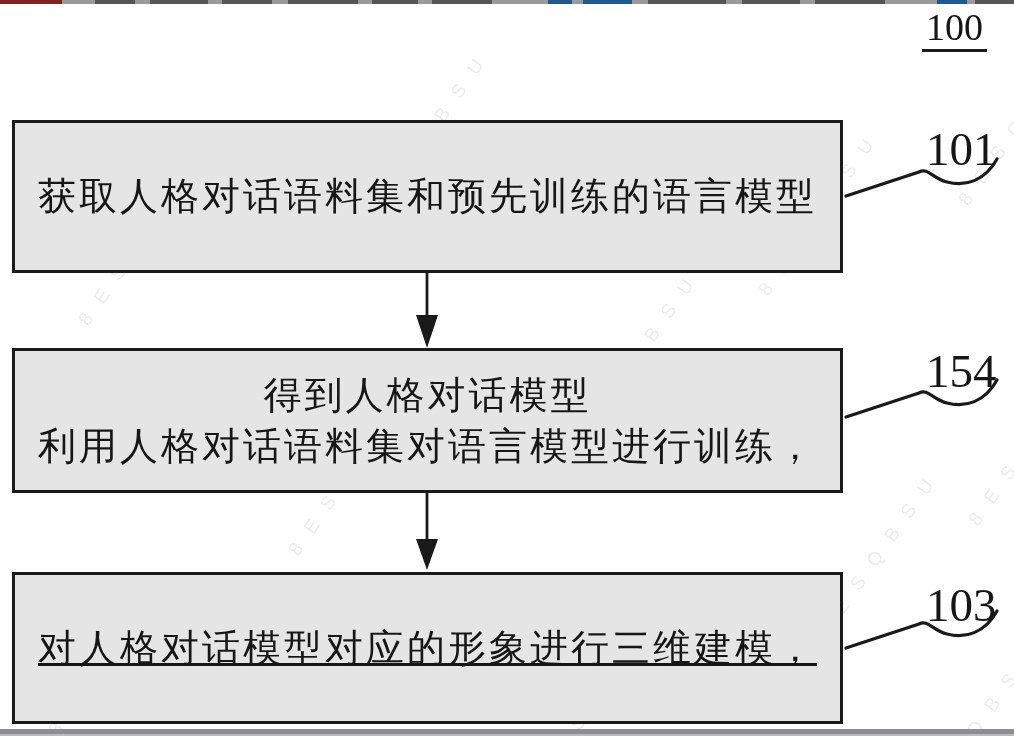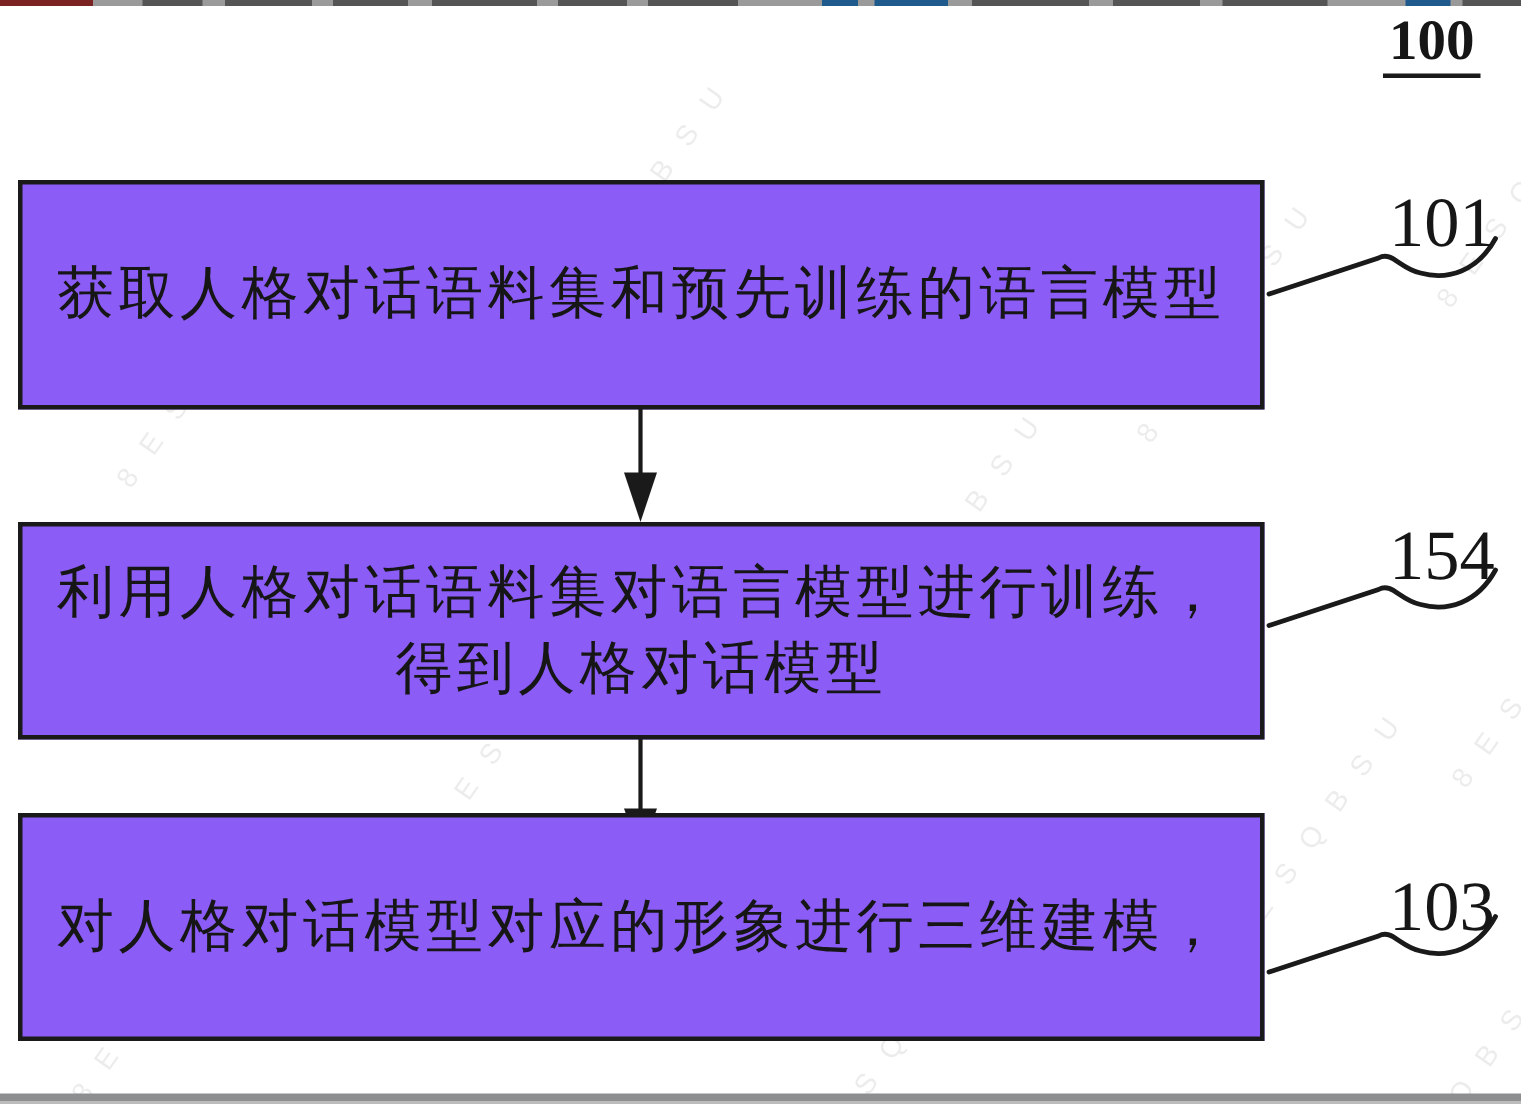--- a/index.html
+++ b/index.html
@@ -23,35 +23,34 @@
   
   .bottom-bar{position:absolute;left:0;top:729px;width:1014px;height:5px;background:var(--c-bottom-bar-gray,#8d8e90);}
   .bottom-bar-lite{position:absolute;left:0;top:734px;width:1014px;height:2px;background:#bcbcbc;}
 
   
   .fig-number{
     position:absolute;left:922px;top:8px;
     font-size:38px;line-height:1.0;
     padding:0 4px 3px 4px;
     border-bottom:3px solid var(--c-line,#1a1a1a);
-    font-weight:bold;
   }
 
   
   .flow-box{
     position:absolute;left:12px;width:825px;
     border:3px solid var(--c-line,#1a1a1a);
-    background:#8b5cf6;
+    background:#e5e5e5;
     display:flex;flex-direction:column;justify-content:center;align-items:center;
     text-align:center;
     font-size:38px;letter-spacing:3px;line-height:1.32;
   }
   .box-1{top:120px;height:147px;}
   .box-2{top:348px;height:139px;}
-  .box-3{top:542px;height:146px;}
+  .box-3{top:572px;height:146px;text-decoration:underline;}
 
   
   .ref-label{position:absolute;left:926px;font-size:47px;line-height:1.0;}
   .ref-101{top:126px;}
   .ref-102{top:348px;}
   .ref-103{top:582px;}
 
   
   .leader{position:absolute;left:843px;width:170px;height:60px;}
   .leader-101{top:145px;}
@@ -115,22 +114,22 @@
     <path d="M 3 51 L 76 27 C 85 22, 90 34, 104 37 C 122 42, 142 36, 154 14" fill="none" stroke="currentColor" stroke-width="3.2" stroke-linecap="round"></path>
   </svg>
   <div class="ref-label ref-101">101</div>
 
   <svg class="flow-arrow arrow-1 ink" viewBox="0 0 26 76">
     <line x1="13" y1="0" x2="13" y2="44" stroke="currentColor" stroke-width="2.8"></line>
     <polygon points="2,43 24,43 13,76" fill="currentColor"></polygon>
   </svg>
 
   <div class="flow-box box-2">
+    <div>得到人格对话模型</div>
     <div>利用人格对话语料集对语言模型进行训练，</div>
-    <div>得到人格对话模型</div>
   </div>
   <svg class="leader leader-102 ink" viewBox="0 0 170 60">
     <path d="M 3 51 L 76 27 C 85 22, 90 34, 104 37 C 122 42, 142 36, 154 14" fill="none" stroke="currentColor" stroke-width="3.2" stroke-linecap="round"></path>
   </svg>
   <div class="ref-label ref-102">154</div>
 
   <svg class="flow-arrow arrow-2 ink" viewBox="0 0 26 78">
     <line x1="13" y1="0" x2="13" y2="48" stroke="currentColor" stroke-width="2.8"></line>
     <polygon points="2,47 24,47 13,78" fill="currentColor"></polygon>
   </svg>

